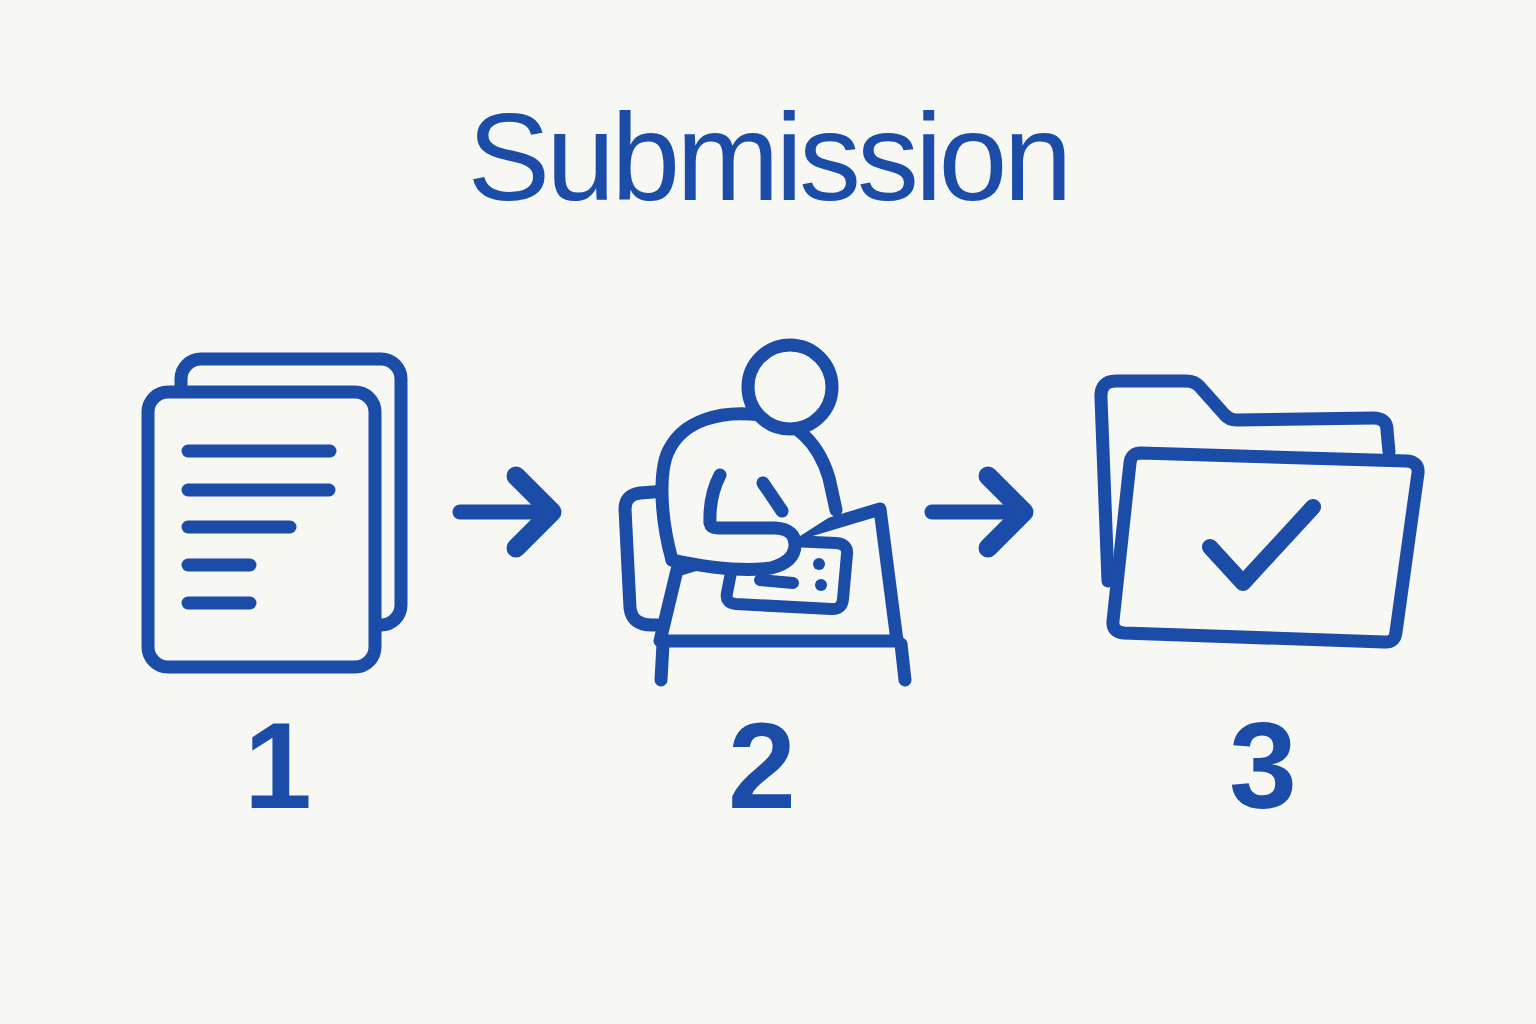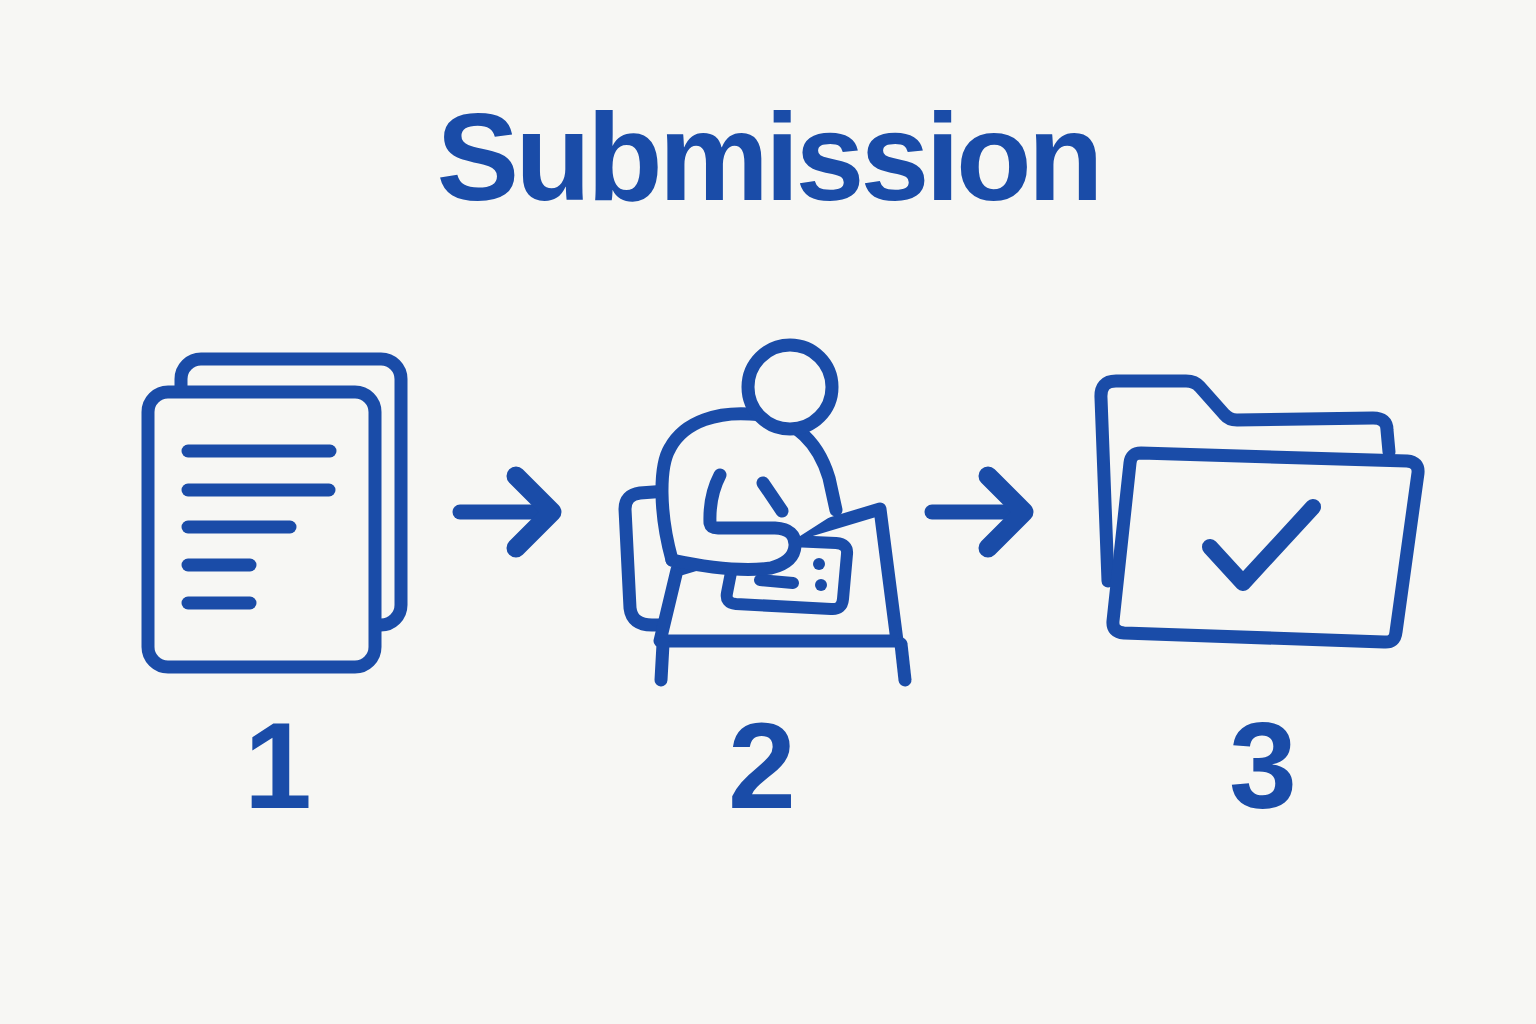--- a/index.html
+++ b/index.html
@@ -15,21 +15,21 @@
     overflow: hidden;
     color: var(--accent, #1a4ca8);
   }
   .title {
     position: absolute;
     top: 92px;
     left: 0;
     width: 1536px;
     text-align: center;
     font-size: 124px;
-    font-weight: bold;
+    font-weight: normal;
     letter-spacing: -4px;
     color: var(--accent, #1a4ca8);
     line-height: 1.05;
     user-select: none;
   }
   .icon {
     position: absolute;
   }
   .icon svg {
     display: block;

